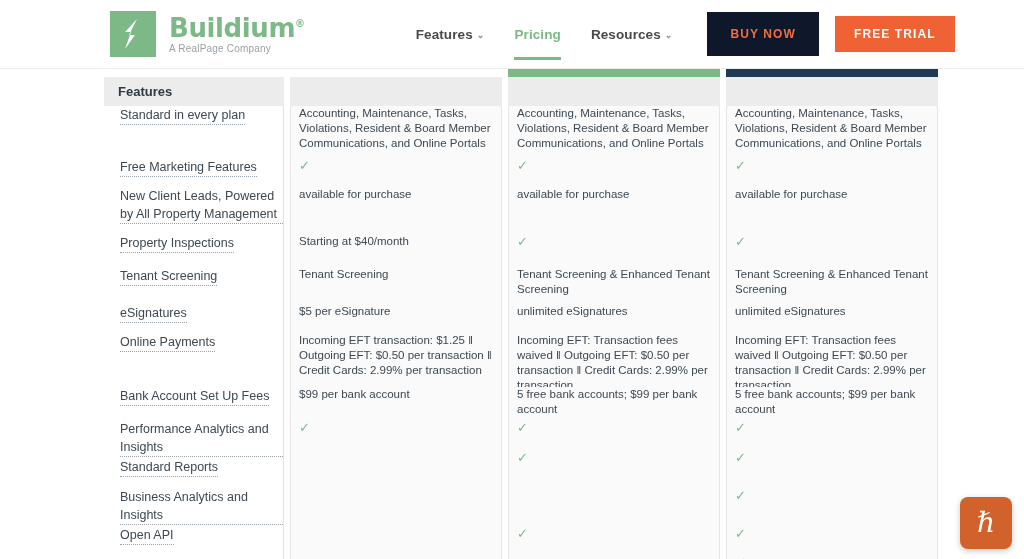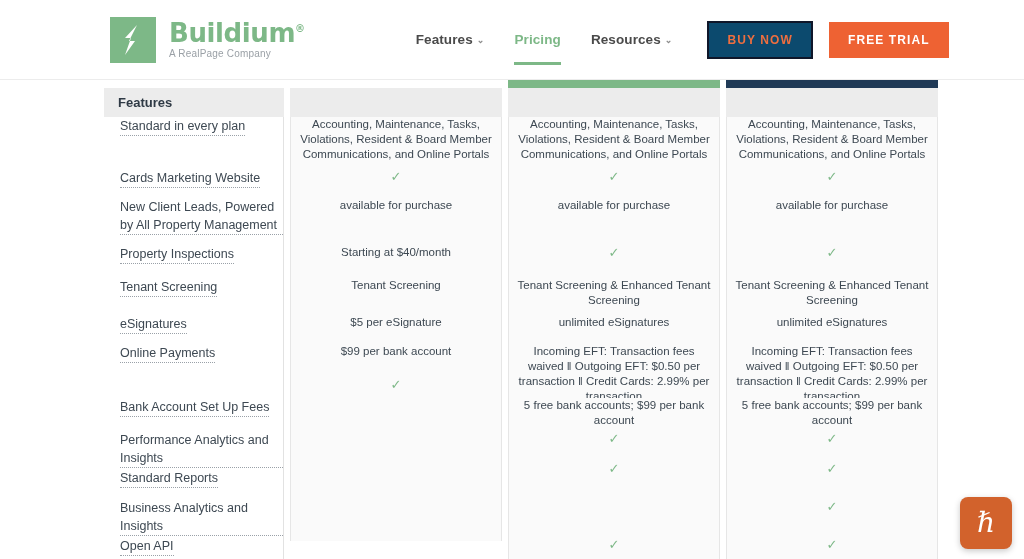--- a/index.html
+++ b/index.html
@@ -7,21 +7,21 @@
     width: 1024px; height: 559px;
     overflow: hidden;
     background: #ffffff;
     font-family: "Liberation Sans", sans-serif;
     color: #3d4852;
   }
 
   
   .site-header {
     position: relative;
-    height: 80px;
+    height: 69px;
     background: #ffffff;
     border-bottom: 1px solid #ececec;
     display: flex;
     align-items: center;
   }
   .brand {
     display: flex;
     align-items: center;
     margin-left: 110px;
   }
@@ -87,23 +87,23 @@
   }
   .btn {
     font-size: 12px;
     font-weight: bold;
     letter-spacing: 1.1px;
     padding: 10px 18px;
     cursor: pointer;
     white-space: nowrap;
   }
   .btn-outline {
-    background: #0c4a6e;
+    background: #0f172a;
     color: #ee6e3f;
-    border: 2px solid #0f172a;
+    border: 5px solid #0f172a;
   }
   .btn-solid {
     background: #ee6233;
     color: #ffffff;
     border: 1px solid #ee6233;
   }
 
   
   .table-wrap {
     position: relative;
@@ -147,21 +147,20 @@
   .col-features .body-cell {
     background: #ffffff;
     border-left: none;
     border-right: 1px solid #e2e2e2;
   }
 
   .row {
     display: flex;
     align-items: flex-start;
     justify-content: center;
-    text-align: center;
     font-size: 11.5px;
     line-height: 15px;
     color: #3d4852;
     padding: 0 8px;
     overflow: hidden;
   }
   .row-inner { width: 100%; }
 
   .feat-row {
     display: flex;
@@ -261,21 +260,21 @@
   <div class="ptable">
 
     <div class="col col-features">
       <div class="col-topbar white"></div>
       <div class="head-cell features">Features</div>
       <div class="body-cell" id="features-body">
           <div class="feat-row" style="height: 52px;">
             <span class="feat-label">Standard in every plan</span>
           </div>
           <div class="feat-row" style="height: 29px;">
-            <span class="feat-label">Cards Marketing Website</span>
+            <span class="feat-label">Free Marketing Features</span>
           </div>
           <div class="feat-row" style="height: 47px;">
             <span class="feat-label">New Client Leads, Powered by All Property Management</span>
           </div>
           <div class="feat-row" style="height: 33px;">
             <span class="feat-label">Property Inspections</span>
           </div>
           <div class="feat-row" style="height: 37px;">
             <span class="feat-label">Tenant Screening</span>
           </div>
@@ -324,20 +323,23 @@
             <div class="row-inner">available for purchase</div>
           </div>
           <div class="row" style="height: 33px;">
             <div class="row-inner">Starting at $40/month</div>
           </div>
           <div class="row" style="height: 37px;">
             <div class="row-inner">Tenant Screening</div>
           </div>
           <div class="row" style="height: 29px;">
             <div class="row-inner">$5 per eSignature</div>
+          </div>
+          <div class="row" style="height: 54px;">
+            <div class="row-inner">Incoming EFT transaction: $1.25 ǁ Outgoing EFT: $0.50 per transaction ǁ Credit Cards: 2.99% per transaction</div>
           </div>
           <div class="row" style="height: 33px;">
             <div class="row-inner">$99 per bank account</div>
           </div>
           <div class="row" style="height: 30px;">
             <div class="row-inner">
               <span class="check">✓</span>
             </div>
           </div>
           <div class="row" style="height: 38px;">

